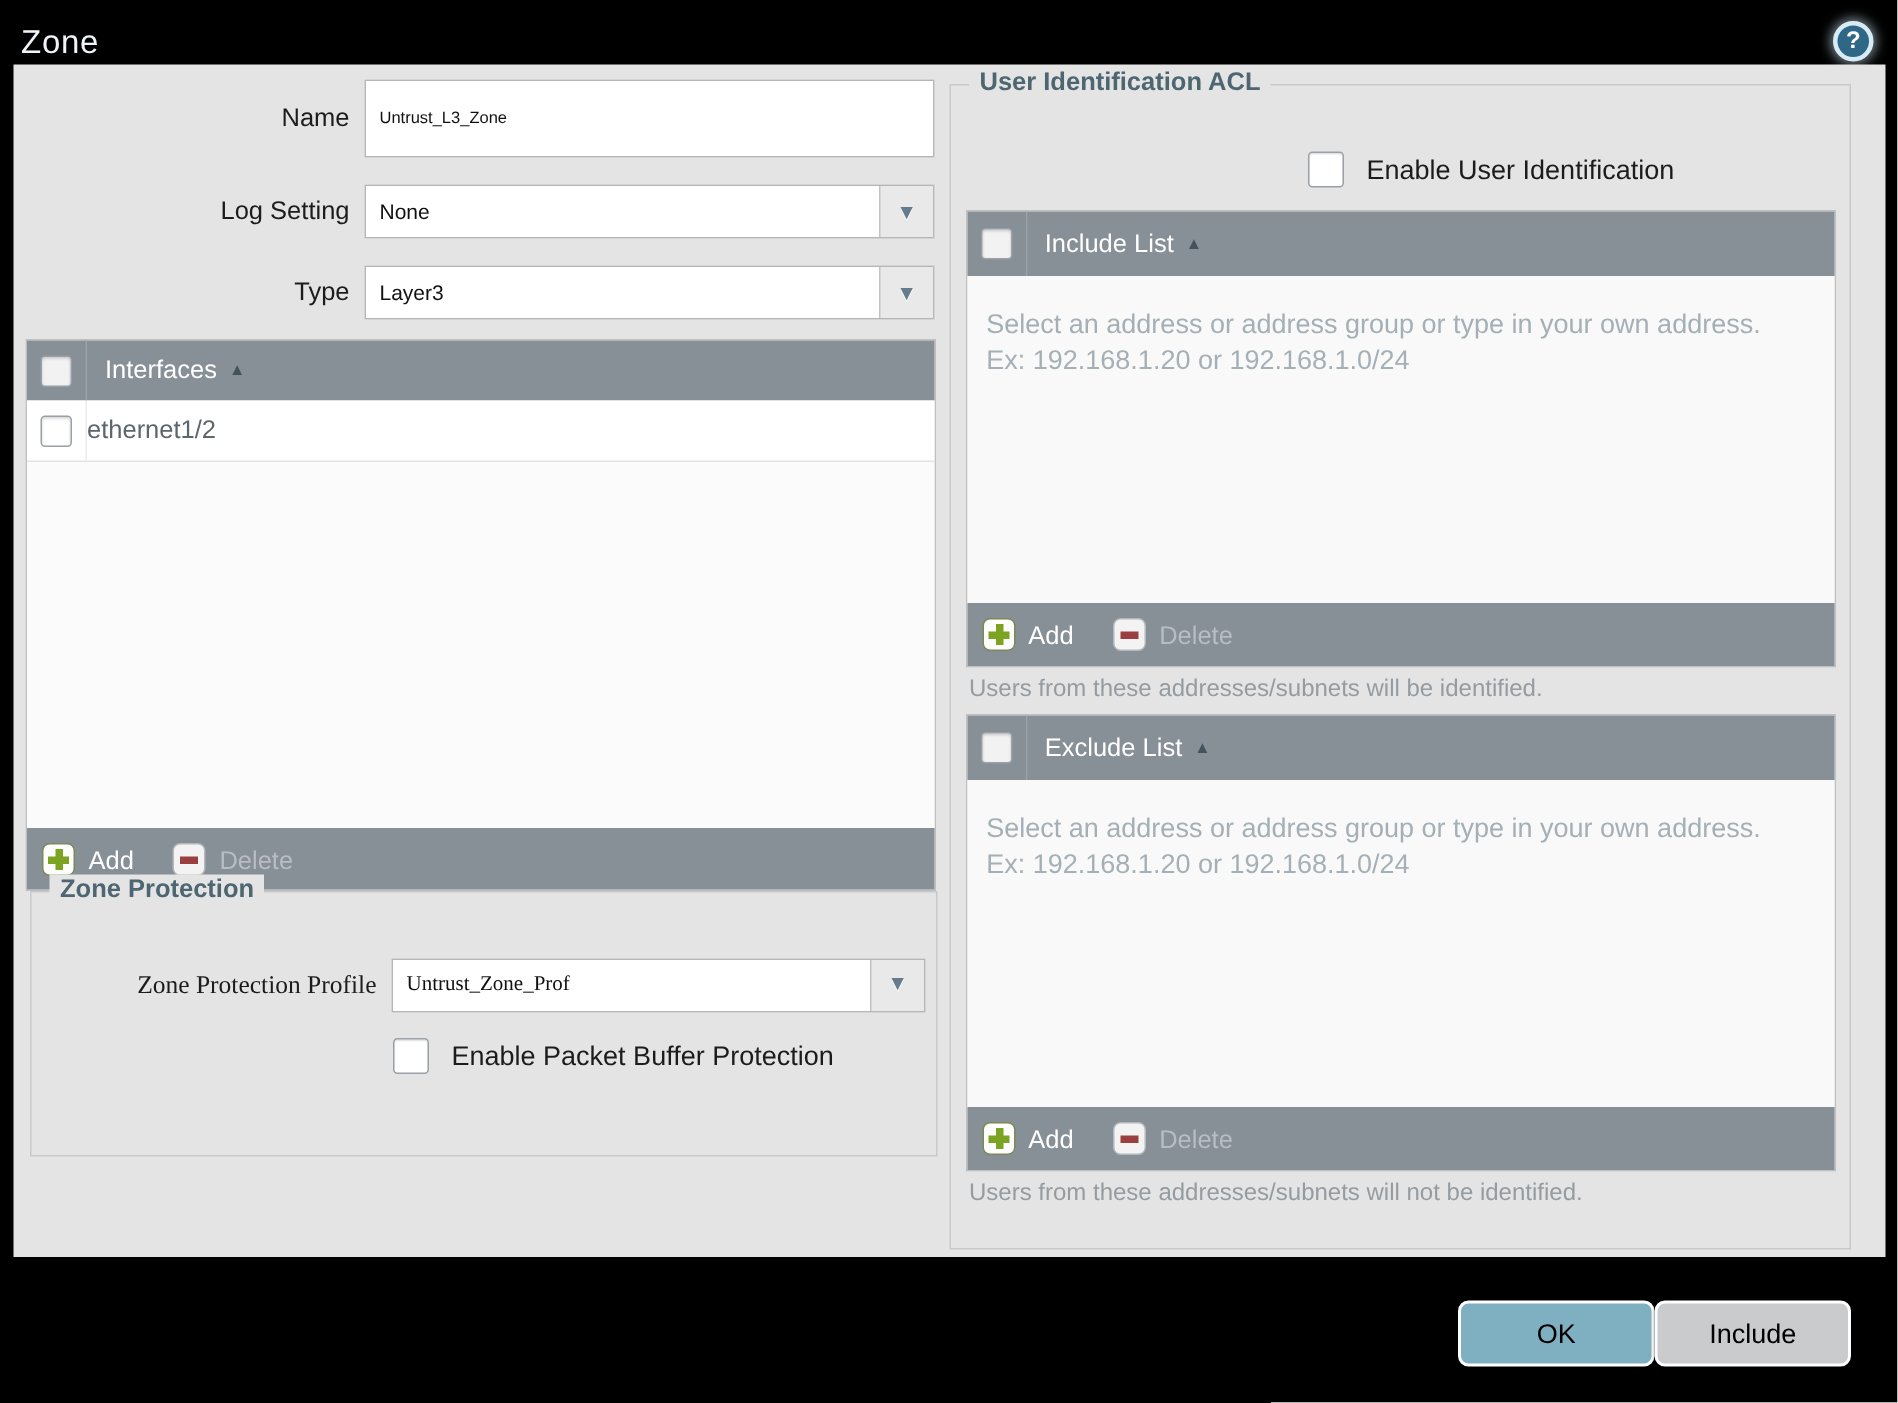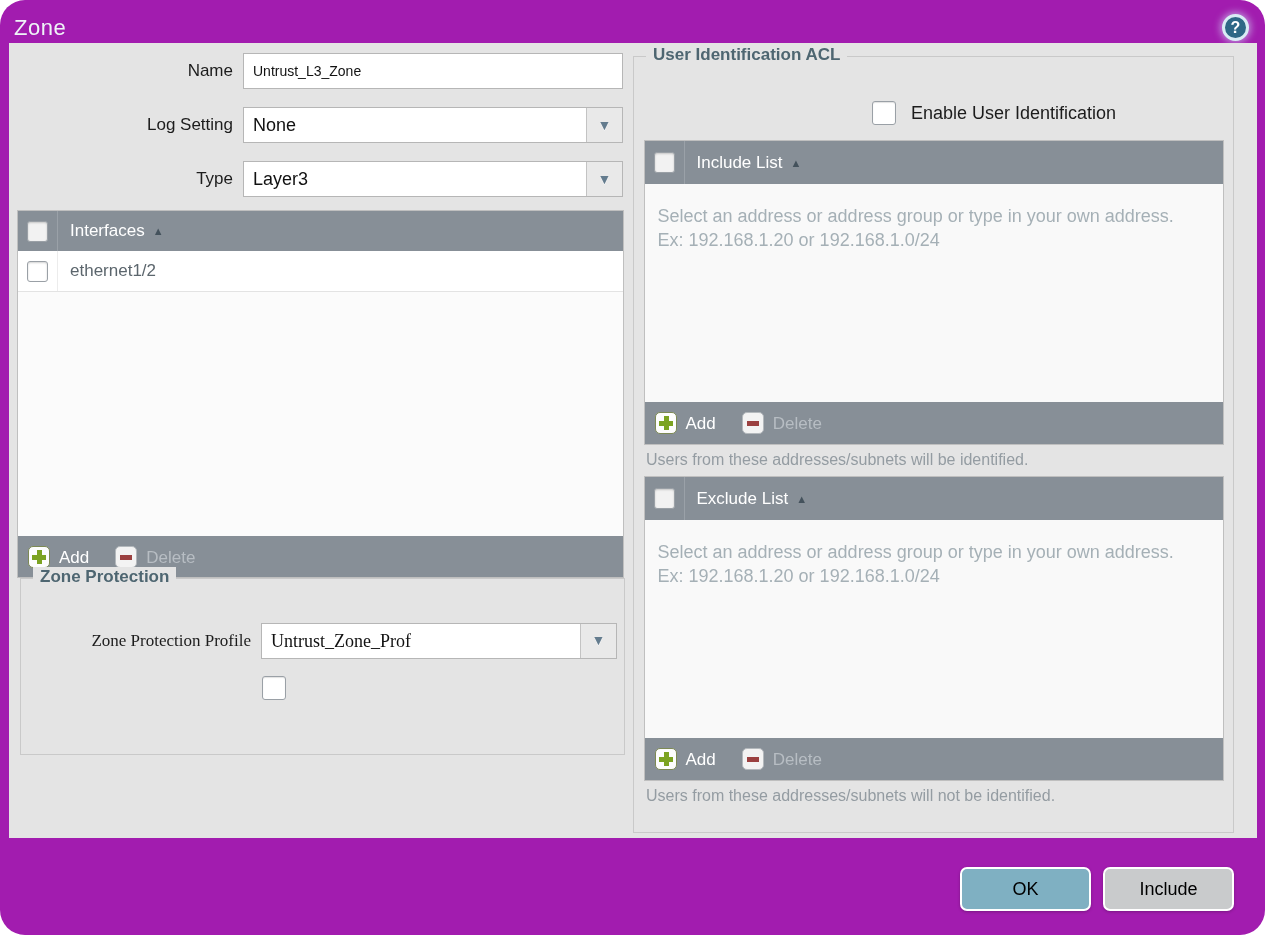--- a/index.html
+++ b/index.html
@@ -1,56 +1,56 @@
 <!DOCTYPE html>
 <html><head>
 <meta charset="utf-8">
 <style>
   * { margin:0; padding:0; box-sizing:border-box; }
   html,body { width:1265px; height:935px; font-family:"Liberation Sans", sans-serif; }
-  .dialog { position:relative; width:1265px; height:935px; background:#a21caf; overflow:hidden;border-radius:25px; }
+  .dialog { position:relative; width:1265px; height:935px; background:#000000; overflow:hidden; }
 
   
   .titlebar { height:55px; display:flex; align-items:center; padding:0 16px 0 14px; }
   .titlebar .title { color:#eef4f7; font-size:22px; font-weight:400; letter-spacing:0.5px; }
   .help { margin-left:auto; width:27px; height:27px; border-radius:50%;
           background:#2e6886; border:3px solid #d9ecf5; color:#ffffff; font-weight:bold;
           font-size:16px; display:flex; align-items:center; justify-content:center;
           box-shadow:0 0 7px 2px rgba(210,235,248,.55); cursor:pointer; }
 
   
   .body { position:absolute; top:43px; left:9px; width:1248px; height:795px; background:#e4e4e4; display:flex; }
 
   .left-col { width:616px; padding-left:8px; }
   .form-row { display:flex; align-items:center; margin-top:10px; }
   .form-row + .form-row { margin-top:18px; }
   .form-row .lbl { width:226px; text-align:right; padding-right:10px; font-size:17px; color:#1c1c1c; }
-  .text-input { width:380px; height:36px; border:1px solid #b6b6b6; background:#ffffff;
-                font-family:"Liberation Sans", sans-serif; font-size:14px; color:#111; padding:0 9px; }
+  .text-input { width:380px; height:52px; border:1px solid #b6b6b6; background:#ffffff;
+                font-family:"Liberation Sans", sans-serif; font-size:11px; color:#111; padding:0 9px; }
   .select { width:380px; height:36px; border:1px solid #b6b6b6; background:#ffffff; display:flex; }
-  .select .val { flex:1; display:flex; align-items:center; padding:0 9px; font-size:18px; color:#111; }
+  .select .val { flex:1; display:flex; align-items:center; padding:0 9px; font-size:14px; color:#111; }
   .select .arrow-btn { width:36px; background:#e9e9e9; border-left:1px solid #c3c3c3;
                        display:flex; align-items:center; justify-content:center; cursor:pointer; }
   .arrow-glyph { color:#647c8e; font-size:14px; line-height:1; text-shadow:0 1px 0 rgba(255,255,255,.7); }
 
   
   .tbl { border:1px solid #bfbfbf; background:#fbfbfb; }
   .tbl-head, .tbl-foot { background:#878f97; display:flex; align-items:center; }
   .tbl-head { height:40px; }
   .tbl-foot { height:41px; padding-left:10px; gap:26px; }
   .cb-cell { width:40px; align-self:stretch; display:flex; align-items:center; justify-content:center;
              border-right:1px solid #9aa1a8; }
   .checkbox { width:21px; height:21px; background:#f2f2f2; border:1px solid #9aa0a6; border-radius:3px;
               box-shadow:inset 0 1px 2px rgba(0,0,0,.18); cursor:pointer; }
   .checkbox.white { background:#ffffff; }
   .head-label { color:#ffffff; font-size:17px; margin-left:12px; }
   .sort-arrow { font-size:11px; color:#44525c; margin-left:8px; }
   .tbl-row { height:41px; background:#ffffff; border-bottom:1px solid #e3e3e3; display:flex; align-items:center; }
   .tbl-row .cb-cell { border-right:1px solid #ececec; }
-  .row-text { font-size:17px; color:#5c666d; margin-left:12px; }
+  .row-text { font-size:17px; color:#5c666d; }
 
   .btn-add, .btn-del { display:flex; align-items:flex-end; gap:9px; cursor:pointer; background:none; border:none;
                        font-family:"Liberation Sans", sans-serif; }
   .ico { position:relative; width:22px; height:22px; border-radius:5px; }
   .ico-plus { background:#fdfdfd; border:1px solid #7d8a55; }
   .ico-plus::before { content:""; position:absolute; left:3px; right:3px; top:8px; height:5px; background:#7ca321; }
   .ico-plus::after  { content:""; position:absolute; top:3px; bottom:3px; left:8px; width:5px; background:#7ca321; }
   .ico-minus { background:#f3f3f3; border:1px solid #b3b8bc; }
   .ico-minus::before { content:""; position:absolute; left:4px; right:4px; top:8px; height:5px; background:#9b4040; }
   .btn-add .t { color:#ffffff; font-size:17px; }
@@ -81,21 +81,21 @@
   .acl-tbl .tbl-head { height:43px; }
   .acl-body { height:218px; background:#f9f9f9; padding:20px 40px 0 13px; }
   .placeholder { font-size:18px; color:#a5b0b6; line-height:1.35; max-width:520px; }
   .acl-tbl .tbl-foot { height:42px; }
   .include-tbl { margin-top:15px; }
   .caption { font-size:16px; color:#949ca2; margin:6px 0 0 12px; }
   .exclude-tbl { margin-top:7px; }
 
   
   .dlg-footer { position:absolute; left:12px; right:0; bottom:0; height:85px; display:flex;
-                justify-content:flex-end; align-items:flex-start; padding:17px 31px 0 0; gap:12px; }
+                justify-content:flex-end; align-items:flex-start; padding:17px 31px 0 0; }
   .btn { width:131px; height:44px; border:2px solid #ffffff; border-radius:7px; font-size:18px;
          color:#000; font-family:"Liberation Sans", sans-serif; cursor:pointer;
          box-shadow:0 1px 3px rgba(0,0,0,.25); }
   .btn-ok { background:#7fb0c2; }
   .btn-cancel { background:#c9cbcc; }
 </style>
 </head>
 <body>
 
 <div class="dialog">
@@ -169,20 +169,21 @@
           <span class="lbl">Zone Protection Profile</span>
           <div class="select zp-select">
             <span class="val">Untrust_Zone_Prof</span>
             <div class="arrow-btn">
               <span class="arrow-glyph">▼</span>
             </div>
           </div>
         </div>
         <div class="cb-row zp-cb">
           <div class="cb-standalone"></div>
+          <span class="cb-lbl">Enable Packet Buffer Protection</span>
         </div>
       </div>
     </div>
 
     <div class="right-col">
       <div class="fset uid-fset">
         <span class="legend">User Identification ACL</span>
 
         <div class="cb-row uid-enable">
           <div class="cb-standalone"></div>

